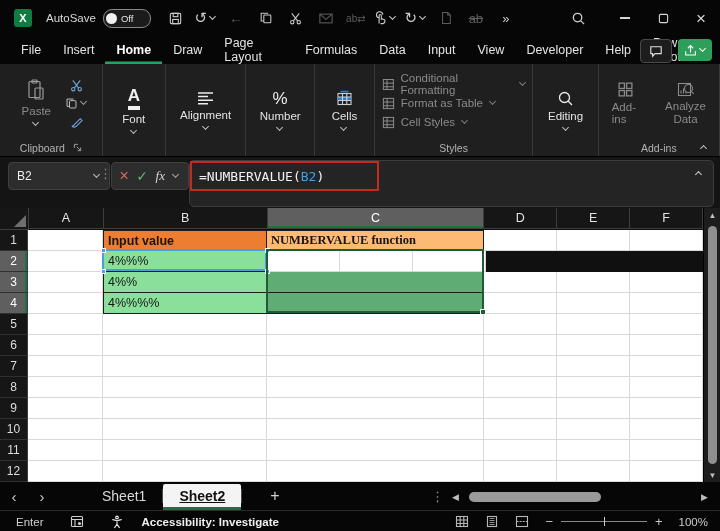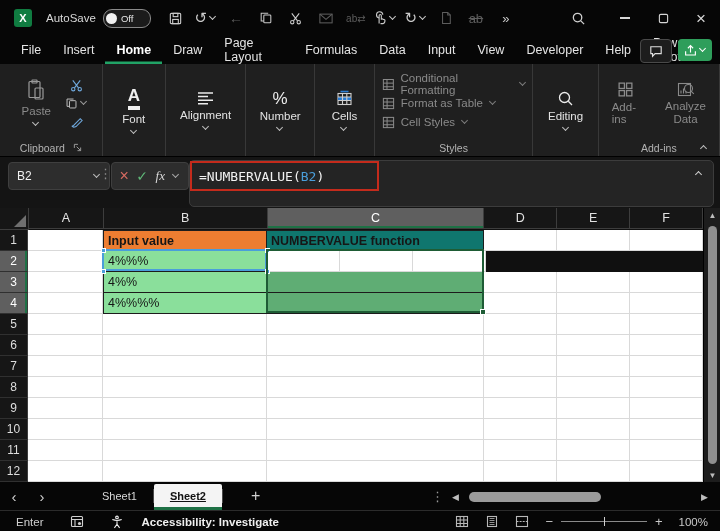--- a/index.html
+++ b/index.html
@@ -103,21 +103,21 @@
   .fillhandle{position:absolute;width:6px;height:6px;background:var(--rangeborder);border:1px solid #fff;box-sizing:border-box}
 
   .vscroll{position:absolute;top:208px;left:703px;width:17px;height:274px;background:#1d1d1d;border-left:1px solid #000}
   .vthumb{position:absolute;left:3.5px;top:18px;bottom:18px;width:9px;border-radius:5px;background:#8f8f8f}
   .varr{position:absolute;left:0;width:17px;height:14px;display:flex;align-items:center;justify-content:center;color:#bdbdbd;font-size:8px}
 
   
   .tabsbar{position:absolute;top:482px;left:0;right:0;height:28px;background:#060606;display:flex;align-items:center}
   .tnav{width:28px;text-align:center;color:#cfcfcf;font-size:15px}
   .sheettabs{display:flex;align-items:stretch;height:100%;margin-left:30px}
-  .stab{padding:8px 16px;display:flex;align-items:center;font-size:11px;color:#d9d9d9}
+  .stab{padding:8px 16px;display:flex;align-items:center;font-size:14px;color:#d9d9d9}
   .stab.active{background:#f4f4f4;color:#111;font-weight:700;border-bottom:3px solid var(--selgreen);
                border-radius:2px 2px 0 0;margin-top:2px;text-decoration:underline}
   .tdiv{width:1px;height:14px;background:#4a4a4a;align-self:center}
   .addsheet{margin-left:28px;color:#d0d0d0;font-size:16px}
   .tab-dots{position:absolute;left:431px;color:#9a9a9a;font-size:13px}
   .hscroll{position:absolute;left:452px;right:12px;top:8px;height:13px;display:flex;align-items:center;gap:4px}
   .htrack{flex:1;height:12px;border-radius:6px;position:relative}
   .hthumb{position:absolute;left:6px;top:1px;width:132px;height:10px;border-radius:5px;background:#9a9a9a}
   .harr{color:#bdbdbd;font-size:9px}
 
@@ -454,21 +454,21 @@
         <div class="colhdr" style="width: 164px;">B</div>
         <div class="colhdr sel" style="width: 217px;">C</div>
         <div class="colhdr" style="width: 73px;">D</div>
         <div class="colhdr" style="width: 73px;">E</div>
         <div class="colhdr" style="width: 73px;">F</div>
       </div>
       <div class="rowband">
         <div class="rowhdr">1</div>
         <div class="cell" style="width: 75px;"></div>
         <div class="cell bold tbl tbl-left tbl-top" style="width: 164px; background: rgb(237, 125, 49);">Input value</div>
-        <div class="cell bold tbl tbl-top" style="width: 217px; background: #0f766e;">NUMBERVALUE function</div>
+        <div class="cell bold tbl tbl-top" style="width: 217px; background: #fdba74; font-family: Liberation Serif, serif;">NUMBERVALUE function</div>
         <div class="cell" style="width: 73px;"></div>
         <div class="cell" style="width: 73px;"></div>
         <div class="cell" style="width: 73px;"></div>
       </div>
       <div class="rowband">
         <div class="rowhdr sel">2</div>
         <div class="cell" style="width: 75px;"></div>
         <div class="cell tbl tbl-left" style="width: 164px; background: rgb(138, 223, 155);">4%%%</div>
         <div class="cell" style="width: 73px;"></div>
         <div class="cell" style="width: 73px;"></div>

